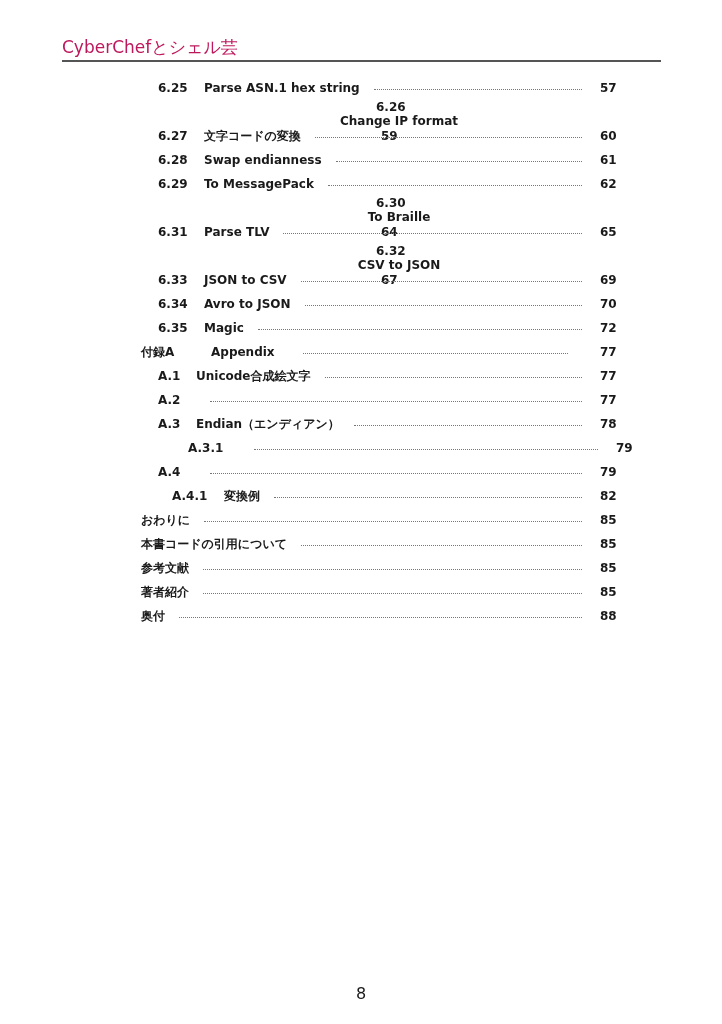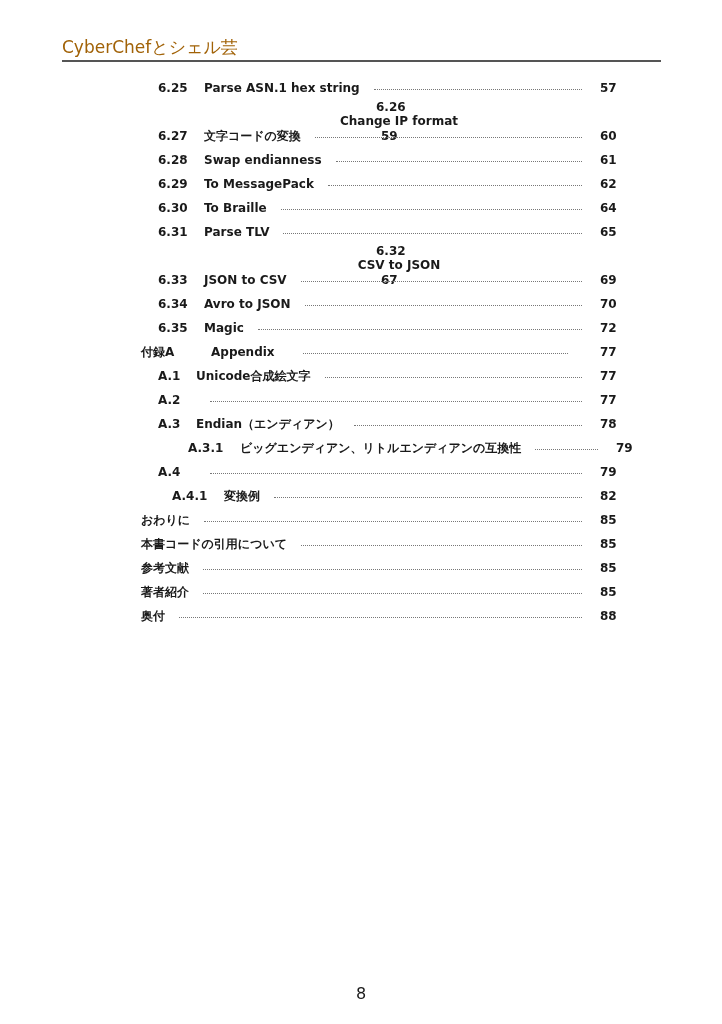--- a/index.html
+++ b/index.html
@@ -1,18 +1,18 @@
 <!DOCTYPE html>
 <html><head>
 <meta charset="utf-8">
 <style>
   html, body { margin: 0; padding: 0; background: #ffffff; }
   body { width: 722px; height: 1024px; position: relative; overflow: hidden;
          font-family: "DejaVu Sans", "Liberation Sans", sans-serif; color: #1a1a1a; }
-  .header-title { position: absolute; left: 62px; top: 36px; font-size: 17px; color: #a16207; letter-spacing: 0; }
+  .header-title { position: absolute; left: 62px; top: 36px; font-size: 17px; color: #be185d; letter-spacing: 0; }
   .header-rule { position: absolute; left: 62px; top: 60px; width: 599px; height: 2px; background: #555; }
   .toc { position: absolute; left: 0; top: 76px; width: 722px; }
   .row { position: absolute; height: 24px; display: flex; align-items: center; font-size: 12px; font-weight: bold; }
   .num { display: inline-block; white-space: nowrap; }
   .lbl { white-space: nowrap; }
   .leader { flex: 1; height: 0; border-bottom: 1px dotted #777; margin: 0 14px 0 14px; position: relative; top: 1px; }
   .page { width: 40px; text-align: left; padding-left: 4px; }
   .footer-page { position: absolute; left: 0; width: 722px; top: 984px; text-align: center; font-size: 16px; }
 </style>
 </head>
@@ -46,21 +46,21 @@
     <span class="lbl">Swap endianness</span>
     <span class="leader"></span>
     <span class="page">61</span>
   </div>
   <div class="row" style="left:158px; top:96px; width:482px;">
     <span class="num" style="width:46px">6.29</span>
     <span class="lbl">To MessagePack</span>
     <span class="leader"></span>
     <span class="page">62</span>
   </div>
-  <div class="row" style="left:158px; top:120px; width:482px;">
+  <div class="row" style="left:158px; top:120px; width:482px;flex-direction:column;">
     <span class="num" style="width:46px">6.30</span>
     <span class="lbl">To Braille</span>
     <span class="leader"></span>
     <span class="page">64</span>
   </div>
   <div class="row" style="left:158px; top:144px; width:482px;">
     <span class="num" style="width:46px">6.31</span>
     <span class="lbl">Parse TLV</span>
     <span class="leader"></span>
     <span class="page">65</span>
@@ -108,21 +108,20 @@
     <span class="page">77</span>
   </div>
   <div class="row" style="left:158px; top:336px; width:482px;">
     <span class="num" style="width:38px">A.3</span>
     <span class="lbl">Endian（エンディアン）</span>
     <span class="leader"></span>
     <span class="page">78</span>
   </div>
   <div class="row" style="left:188px; top:360px; width:468px;">
     <span class="num" style="width:52px">A.3.1</span>
-    <span class="lbl">ビッグエンディアン、リトルエンディアンの互換性</span>
     <span class="leader"></span>
     <span class="page">79</span>
   </div>
   <div class="row" style="left:158px; top:384px; width:482px;">
     <span class="num" style="width:38px">A.4</span>
     <span class="leader"></span>
     <span class="page">79</span>
   </div>
   <div class="row" style="left:172px; top:408px; width:468px;">
     <span class="num" style="width:52px">A.4.1</span>

